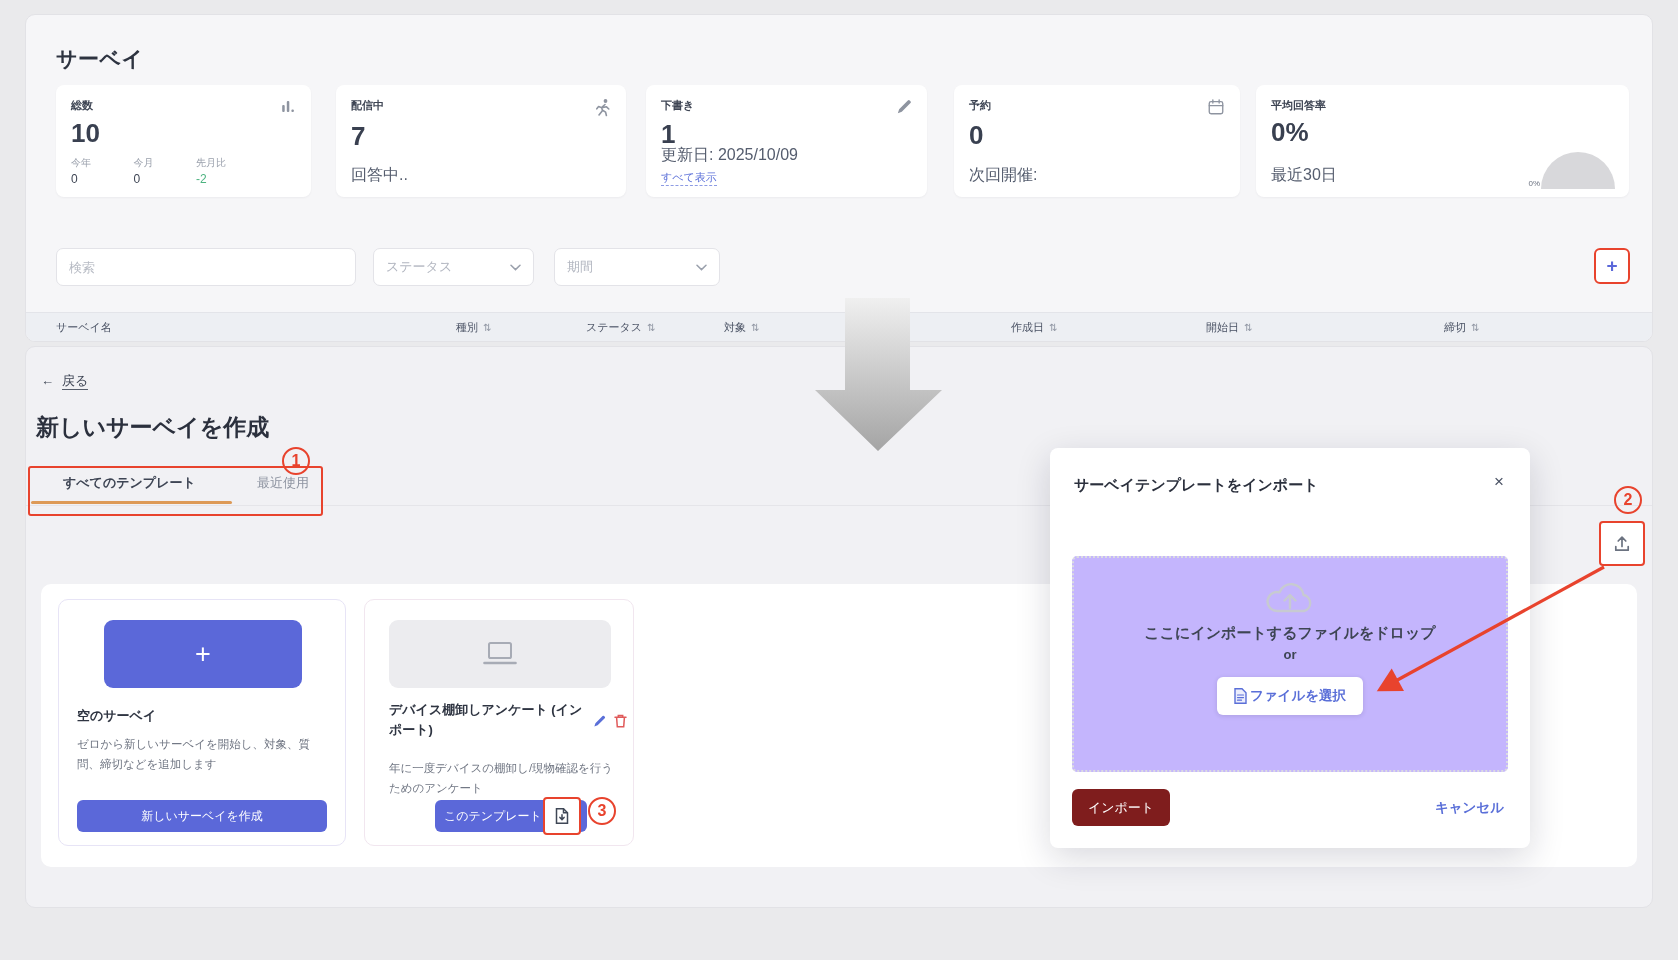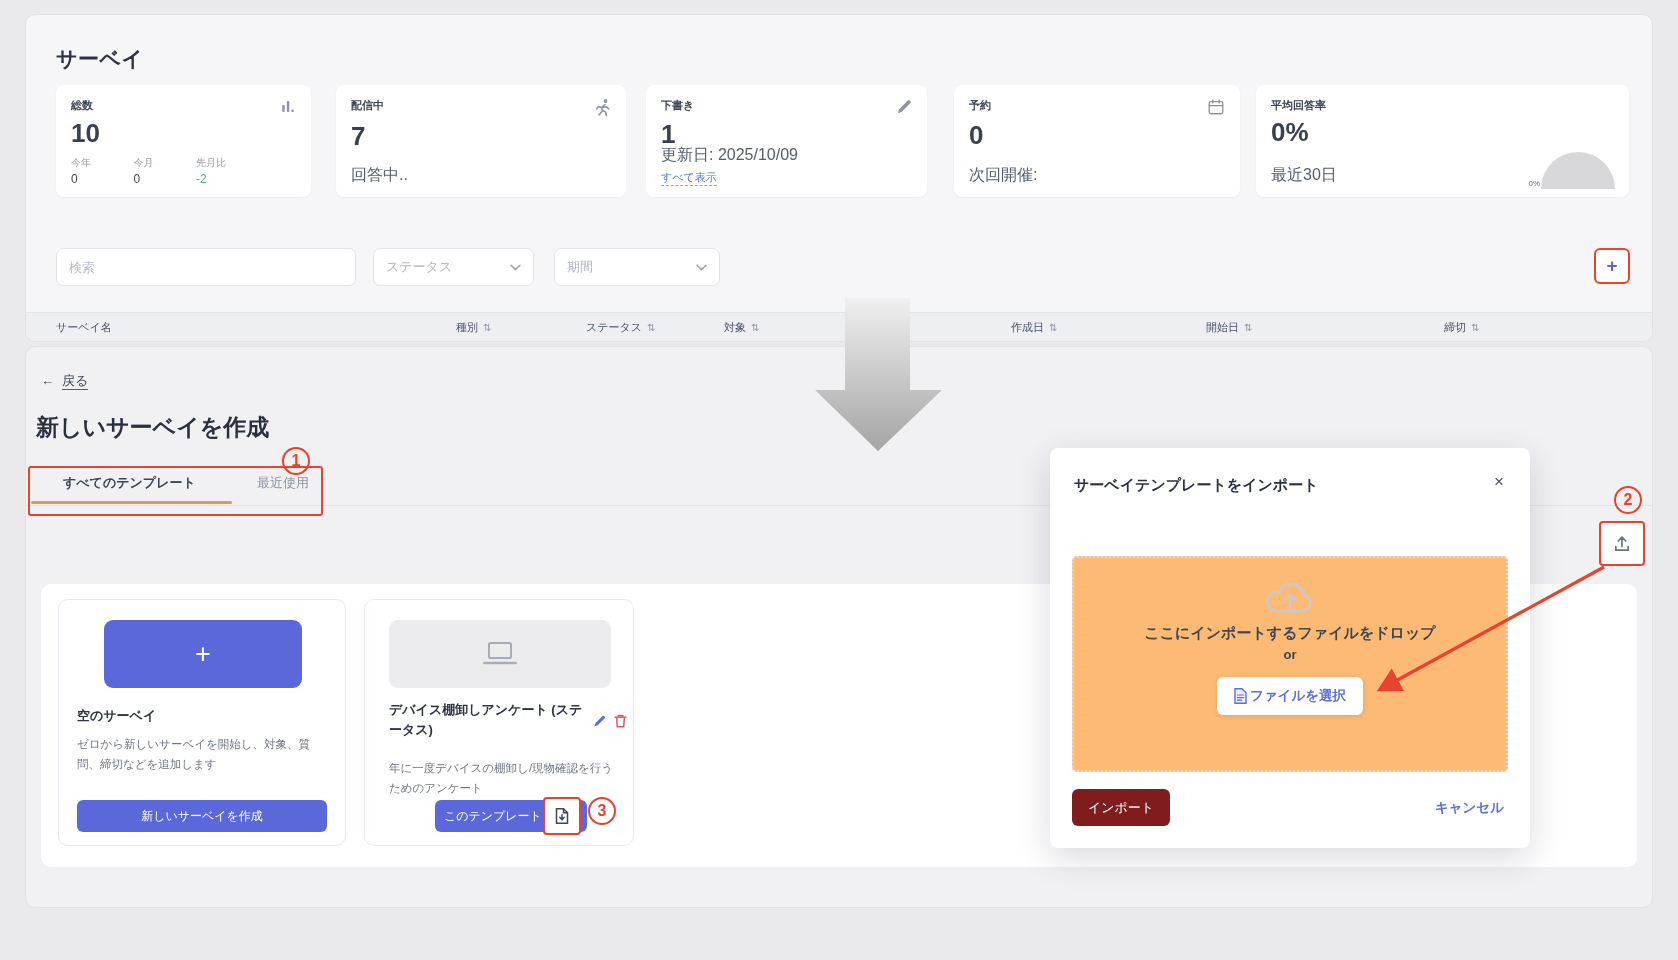--- a/index.html
+++ b/index.html
@@ -52,21 +52,21 @@
   .plus-tile{position:absolute;left:45px;top:20px;width:198px;height:68px;background:#5b68d9;border-radius:9px;display:flex;align-items:center;justify-content:center;font-size:27px;color:#fff;cursor:pointer;}
   .gray-tile{position:absolute;left:24px;top:20px;width:222px;height:68px;background:#ececef;border-radius:9px;display:flex;align-items:center;justify-content:center;}
   .card-title{position:absolute;font-size:13px;font-weight:bold;color:#2f3542;line-height:1.55;}
   .card-desc{position:absolute;font-size:11.5px;color:#6f7582;line-height:1.75;}
   .btn-primary{position:absolute;background:#5b68d9;color:#fff;border-radius:6px;display:flex;align-items:center;justify-content:center;font-size:12px;cursor:pointer;}
   .mini-icon{position:absolute;cursor:pointer;display:flex;align-items:center;justify-content:center;width:18px;height:18px;}
   .export-box{position:absolute;left:178px;top:197px;width:38px;height:38px;background:#fff;border:2.5px solid #e8432d;border-radius:4px;display:flex;align-items:center;justify-content:center;box-sizing:border-box;cursor:pointer;}
   .modal{position:absolute;left:1050px;top:448px;width:480px;height:400px;background:#fff;border-radius:8px;box-shadow:0 10px 35px rgba(20,20,50,.16);z-index:20;}
   .modal-title{position:absolute;left:24px;top:28px;font-size:15px;font-weight:bold;color:#2b303d;}
   .modal-close{position:absolute;right:26px;top:24px;font-size:17px;color:#4a5264;cursor:pointer;}
-  .dropzone{position:absolute;left:22px;top:108px;width:436px;height:216px;background:#fdba74;border:2px dotted #dbdbe1;border-radius:5px;box-sizing:border-box;display:flex;flex-direction:column;align-items:center;padding-top:20px;}
+  .dropzone{position:absolute;left:22px;top:108px;width:436px;height:216px;background:#c4b5fd;border:2px dotted #dbdbe1;border-radius:5px;box-sizing:border-box;display:flex;flex-direction:column;align-items:center;padding-top:20px;}
   .drop-text{margin-top:8px;font-size:15px;font-weight:bold;color:#3e4554;}
   .drop-or{margin-top:4px;font-size:13px;font-weight:bold;color:#3e4554;}
   .select-file-btn{margin-top:15px;background:#fff;border-radius:6px;box-shadow:0 1px 5px rgba(30,30,60,.14);padding:10px 17px;display:flex;align-items:center;gap:3px;cursor:pointer;}
   .select-file-label{font-size:13.5px;font-weight:bold;color:#5a6fd8;}
   .btn-import{position:absolute;left:22px;bottom:22px;width:98px;height:37px;background:#7f1d1d;color:#fff;border-radius:6px;display:flex;align-items:center;justify-content:center;font-size:13px;cursor:default;}
   .link-cancel{position:absolute;right:26px;bottom:31px;font-size:13.5px;font-weight:bold;color:#5a6fd8;cursor:pointer;}
   .upload-btn{position:absolute;left:1599px;top:521px;width:46px;height:45px;background:#fff;border:2.5px solid #e8432d;border-radius:4px;display:flex;align-items:center;justify-content:center;z-index:22;box-sizing:border-box;cursor:pointer;}
   svg{display:block;}
 </style>
 </head>
@@ -232,21 +232,21 @@
 
       <div class="tpl-card card-device">
         <div class="gray-tile">
           <span>
             <svg width="40" height="26" viewBox="0 0 40 26" fill="none" stroke="#a7abb5" stroke-width="2" stroke-linecap="round">
                 <rect x="9" y="2" width="22" height="15" rx="1.6"></rect>
                 <path d="M4.5 22 h31" stroke-width="2.6"></path>
               </svg>
           </span>
         </div>
-        <div class="card-title" style="left:24px;top:100px;width:200px;">デバイス棚卸しアンケート (ステータス)</div>
+        <div class="card-title" style="left:24px;top:100px;width:200px;">デバイス棚卸しアンケート (インポート)</div>
         <span class="mini-icon" style="left:225px;top:112px;">
           <svg width="14" height="14" viewBox="0 0 18 18">
               <path d="M3 16.2 L4.4 11.8 L13.6 2.6 a1.4 1.4 0 0 1 2 0 l0.8 0.8 a1.4 1.4 0 0 1 0 2 L7.2 14.6 Z" fill="#5a6fd8"></path>
             </svg>
         </span>
         <span class="mini-icon" style="left:246px;top:112px;">
           <svg width="13" height="14" viewBox="0 0 13 14" fill="none" stroke="#e05a5a" stroke-width="1.5" stroke-linecap="round">
               <path d="M1 3.2 h11 M4.3 3.2 V1.4 h4.4 v1.8 M2.6 3.4 l0.7 9.4 h6.4 l0.7-9.4"></path>
             </svg>
         </span>

